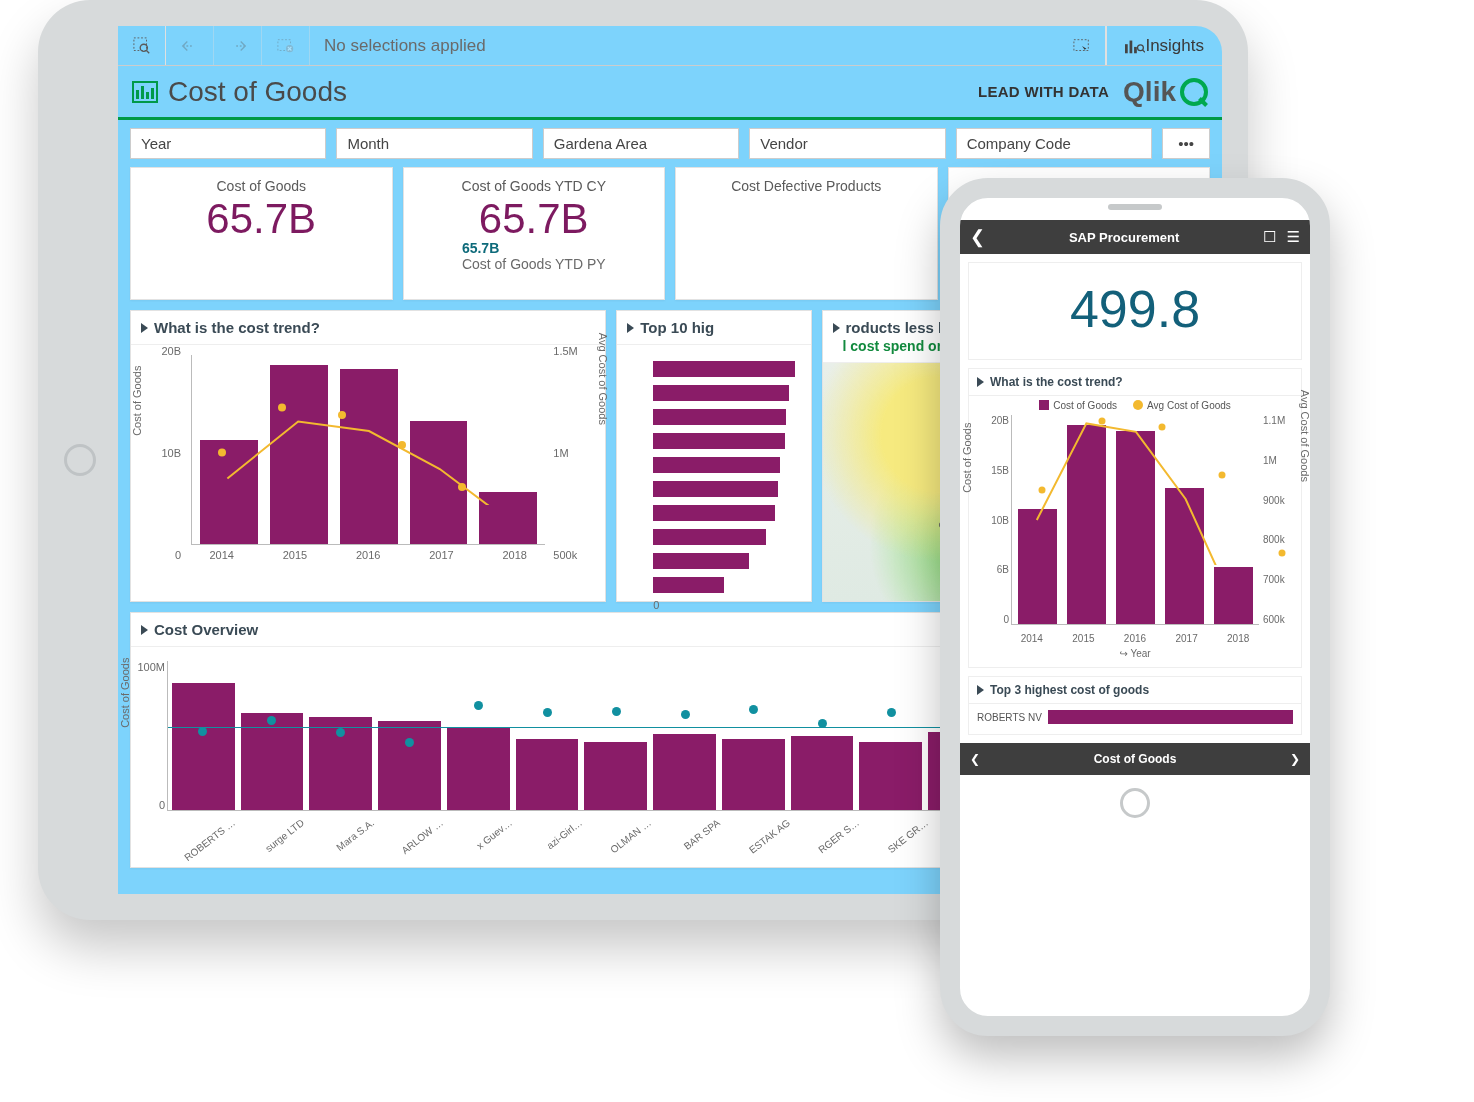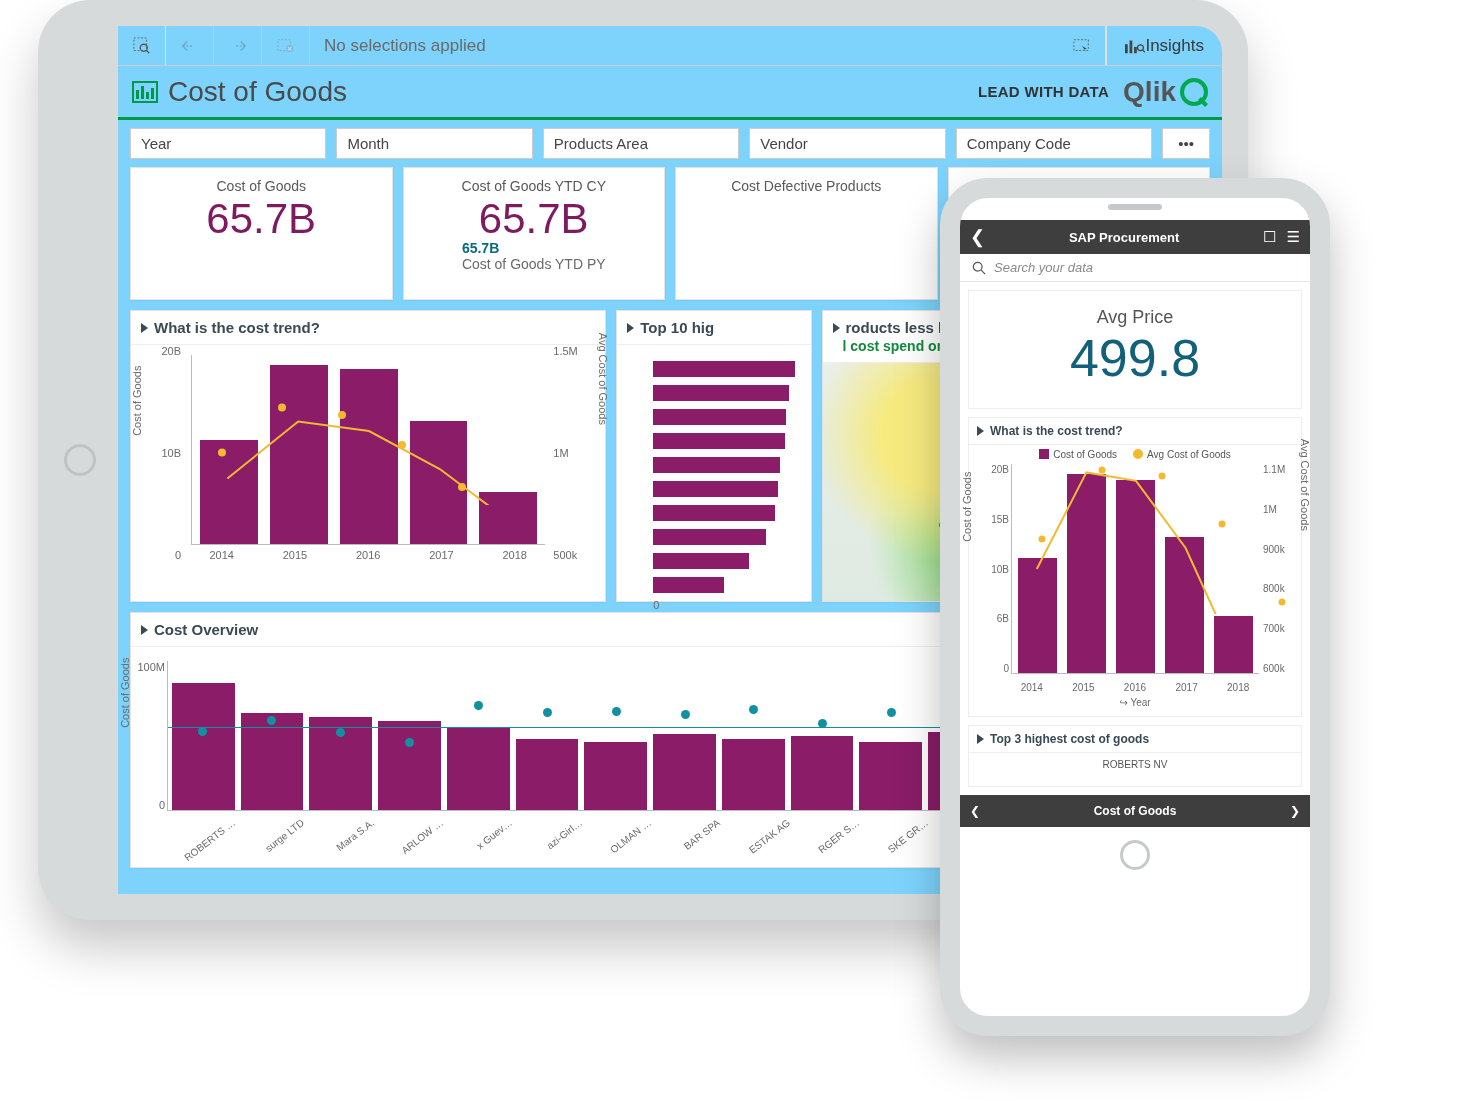--- a/index.html
+++ b/index.html
@@ -120,21 +120,21 @@
   .ph-legend .sw { width: 10px; height: 10px; display: inline-block; vertical-align: -1px; margin-right: 4px; }
   .ph-plot-wrap { position: relative; padding: 0 42px 4px 42px; }
   .ph-plot { height: 210px; border-left: 1px solid #bbb; border-bottom: 1px solid #bbb; display: flex; align-items: flex-end; gap: 10px; padding: 0 6px; position: relative; }
   .ph-plot .bar { flex: 1; background: #8a1c68; }
   .ph-ticks-l, .ph-ticks-r { position: absolute; top: 0; bottom: 4px; width: 36px; display: flex; flex-direction: column; justify-content: space-between; font-size: 10px; color: #6a6a6a; }
   .ph-ticks-l { left: 4px; text-align: right; }
   .ph-ticks-r { right: 2px; }
   .ph-xcats { display: flex; gap: 10px; margin: 4px 42px 0; font-size: 10px; color: #6a6a6a; }
   .ph-xcats span { flex: 1; text-align: center; }
   .ph-xlabel { text-align: center; font-size: 10px; color: #6a6a6a; padding: 4px 0 8px; }
-  .ph-top10 { display: flex; align-items: center; gap: 6px; padding: 6px 8px 10px; font-size: 10px; color: #555; flex-direction: column; }
+  .ph-top10 { display: flex; align-items: center; gap: 6px; padding: 6px 8px 10px; font-size: 10px; color: #555; }
   .ph-top10 .hb { flex: 1; height: 14px; background: #8a1c68; }
 
   .ph-foot { background: #3e3e3e; color: #fff; height: 32px; display: flex; align-items: center; justify-content: space-between; padding: 0 10px; font-size: 12px; }
 </style>
 </head>
 <body>
 
 <div class="tablet">
   <div class="tablet-home"></div>
 
@@ -197,21 +197,21 @@
     <span class="lead">LEAD WITH DATA</span>
     <span class="qlik">
       <span>Qlik</span>
         <span class="q"></span>
     </span>
   </div>
 
   <div class="filters">
     <div class="flt">Year</div>
     <div class="flt">Month</div>
-    <div class="flt">Products Area</div>
+    <div class="flt">Gardena Area</div>
     <div class="flt">Vendor</div>
     <div class="flt">Company Code</div>
     <div class="flt more">•••</div>
   </div>
 
   <div class="kpis">
     <div class="card">
       <div class="lbl">Cost of Goods</div>
       <div class="val">65.7B</div>
     </div>
@@ -403,30 +403,22 @@
 
     <div class="ph-bar">
       <span class="back">❮</span>
       <span style="font-weight:600">SAP Procurement</span>
       <span class="icons">
         <span>☐</span>
         <span>☰</span>
       </span>
     </div>
 
-    <div class="ph-search">
-      <svg width="14" height="14" viewBox="0 0 16 16">
-          <circle cx="6.5" cy="6.5" r="5" fill="none" stroke="#555" stroke-width="1.4"></circle>
-          <line x1="10.5" y1="10.5" x2="15" y2="15" stroke="#555" stroke-width="1.4"></line>
-        </svg>
-      <span>Search your data</span>
-    </div>
 
     <div class="ph-kpi">
-      <div class="lbl">Avg Price</div>
       <div class="val">499.8</div>
     </div>
 
     <div class="ph-panel">
       <div class="panel-head">
           <span class="tri"></span>
         <span>What is the cost trend?</span>
         </div>
       <div class="ph-legend">
         <span><span class="sw" style="background:#8a1c68"></span><span>Cost of Goods</span></span>

